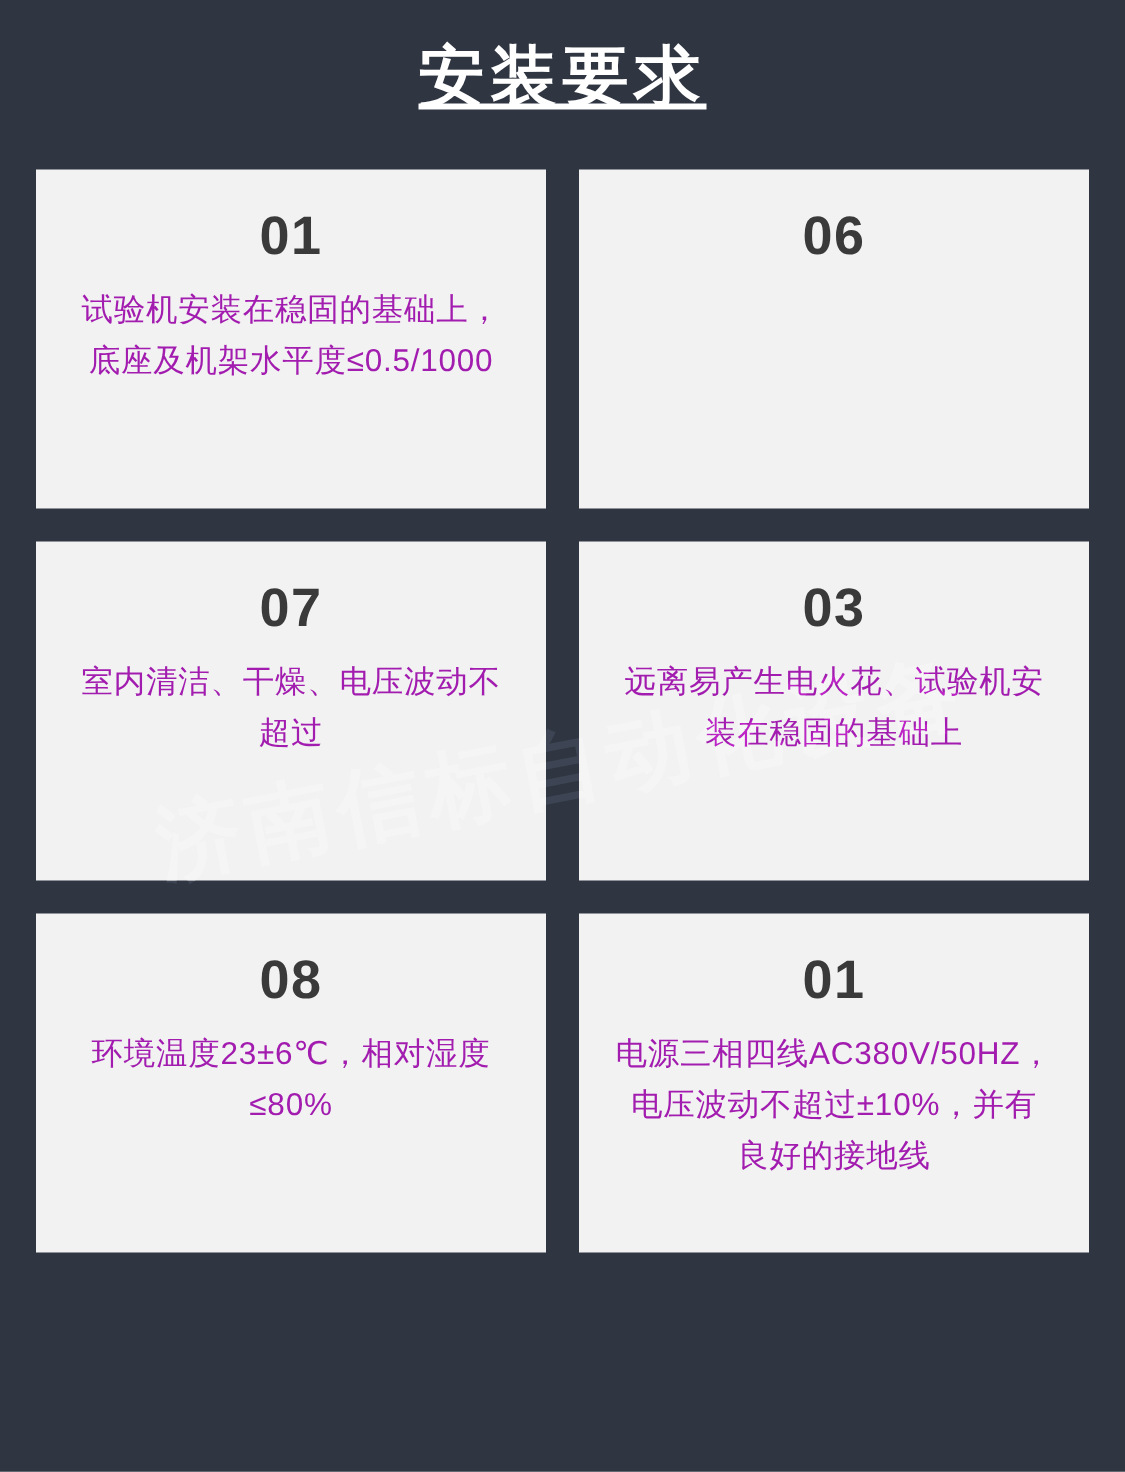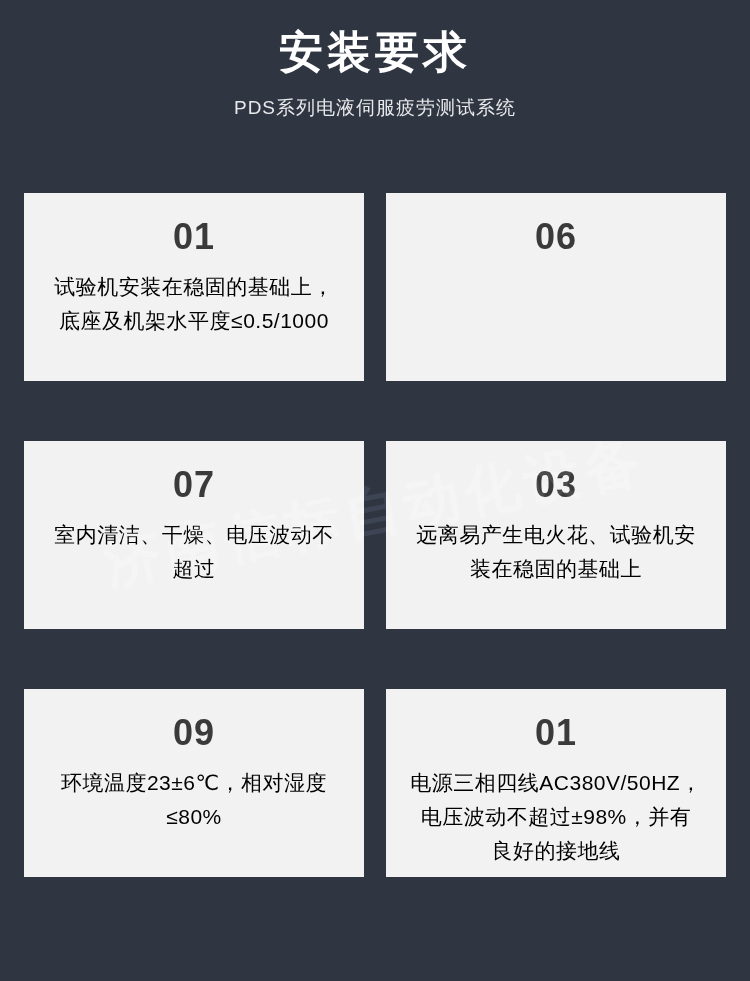--- a/index.html
+++ b/index.html
@@ -18,20 +18,21 @@
   .page {
     position: relative;
     width: 750px;
     height: 981px;
     box-sizing: border-box;
     padding: 0 24px;
   }
   .header {
     text-align: center;
     padding-top: 26px;
+    text-decoration: underline;
   }
   .main-title {
     font-size: 44px;
     font-weight: bold;
     letter-spacing: 4px;
     line-height: 1.2;
     color: #ffffff;
     margin: 0;
   }
   .sub-title {
@@ -52,35 +53,34 @@
   }
   .card {
     background: #f2f2f2;
     color: #2b2b2b;
     box-sizing: border-box;
     padding: 24px 24px 18px 24px;
     display: flex;
     flex-direction: column;
     align-items: center;
     position: relative;
-    margin-top: 38px;
   }
   .card-number {
     font-size: 36px;
     font-weight: bold;
     color: #3a3a3a;
     letter-spacing: 1px;
     line-height: 1.1;
     margin-bottom: 14px;
   }
   .card-text {
     font-size: 21px;
     line-height: 1.6;
     text-align: center;
-    color: #000000;
+    color: #a21caf;
     letter-spacing: 0.5px;
   }
   .watermark {
     position: absolute;
     left: 14px;
     top: 398px;
     width: 722px;
     height: 230px;
     pointer-events: none;
     display: flex;
@@ -95,21 +95,20 @@
     mix-blend-mode: overlay;
   }
 </style>
 </head>
 <body>
 
 <div class="page">
 
   <div class="header">
     <h1 class="main-title">安装要求</h1>
-    <p class="sub-title">PDS系列电液伺服疲劳测试系统</p>
   </div>
 
   <div class="grid">
 
     <div class="card">
       <div class="card-number">01</div>
       <div class="card-text">试验机安装在稳固的基础上，底座及机架水平度≤0.5/1000</div>
     </div>
 
     <div class="card">
@@ -120,26 +119,26 @@
       <div class="card-number">07</div>
       <div class="card-text">室内清洁、干燥、电压波动不超过</div>
     </div>
 
     <div class="card">
       <div class="card-number">03</div>
       <div class="card-text">远离易产生电火花、试验机安装在稳固的基础上</div>
     </div>
 
     <div class="card">
-      <div class="card-number">09</div>
+      <div class="card-number">08</div>
       <div class="card-text">环境温度23±6℃，相对湿度≤80%</div>
     </div>
 
     <div class="card">
       <div class="card-number">01</div>
-      <div class="card-text">电源三相四线AC380V/50HZ，电压波动不超过±98%，并有良好的接地线</div>
+      <div class="card-text">电源三相四线AC380V/50HZ，电压波动不超过±10%，并有良好的接地线</div>
     </div>
 
   </div>
 
   <div class="watermark">济南信标自动化设备</div>
 
 </div>
 
 </body></html>

